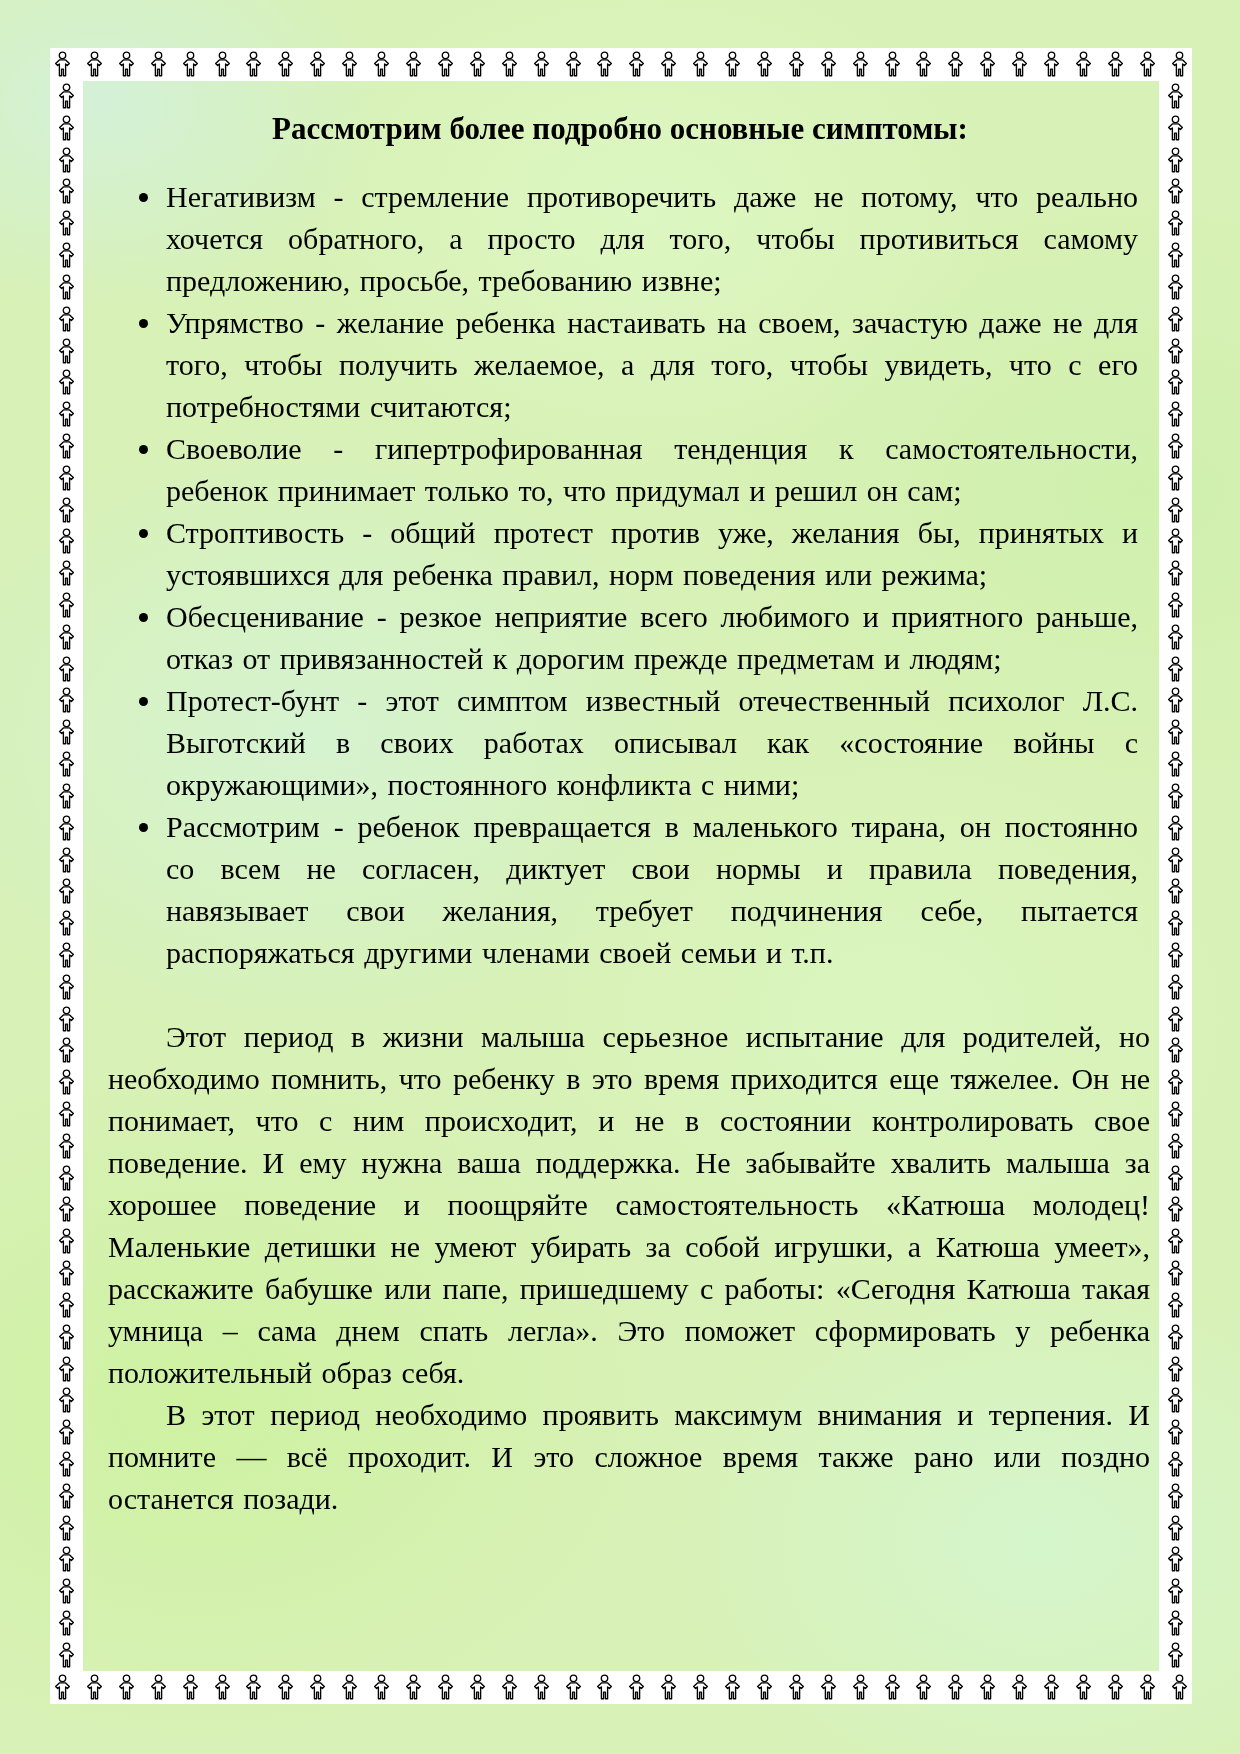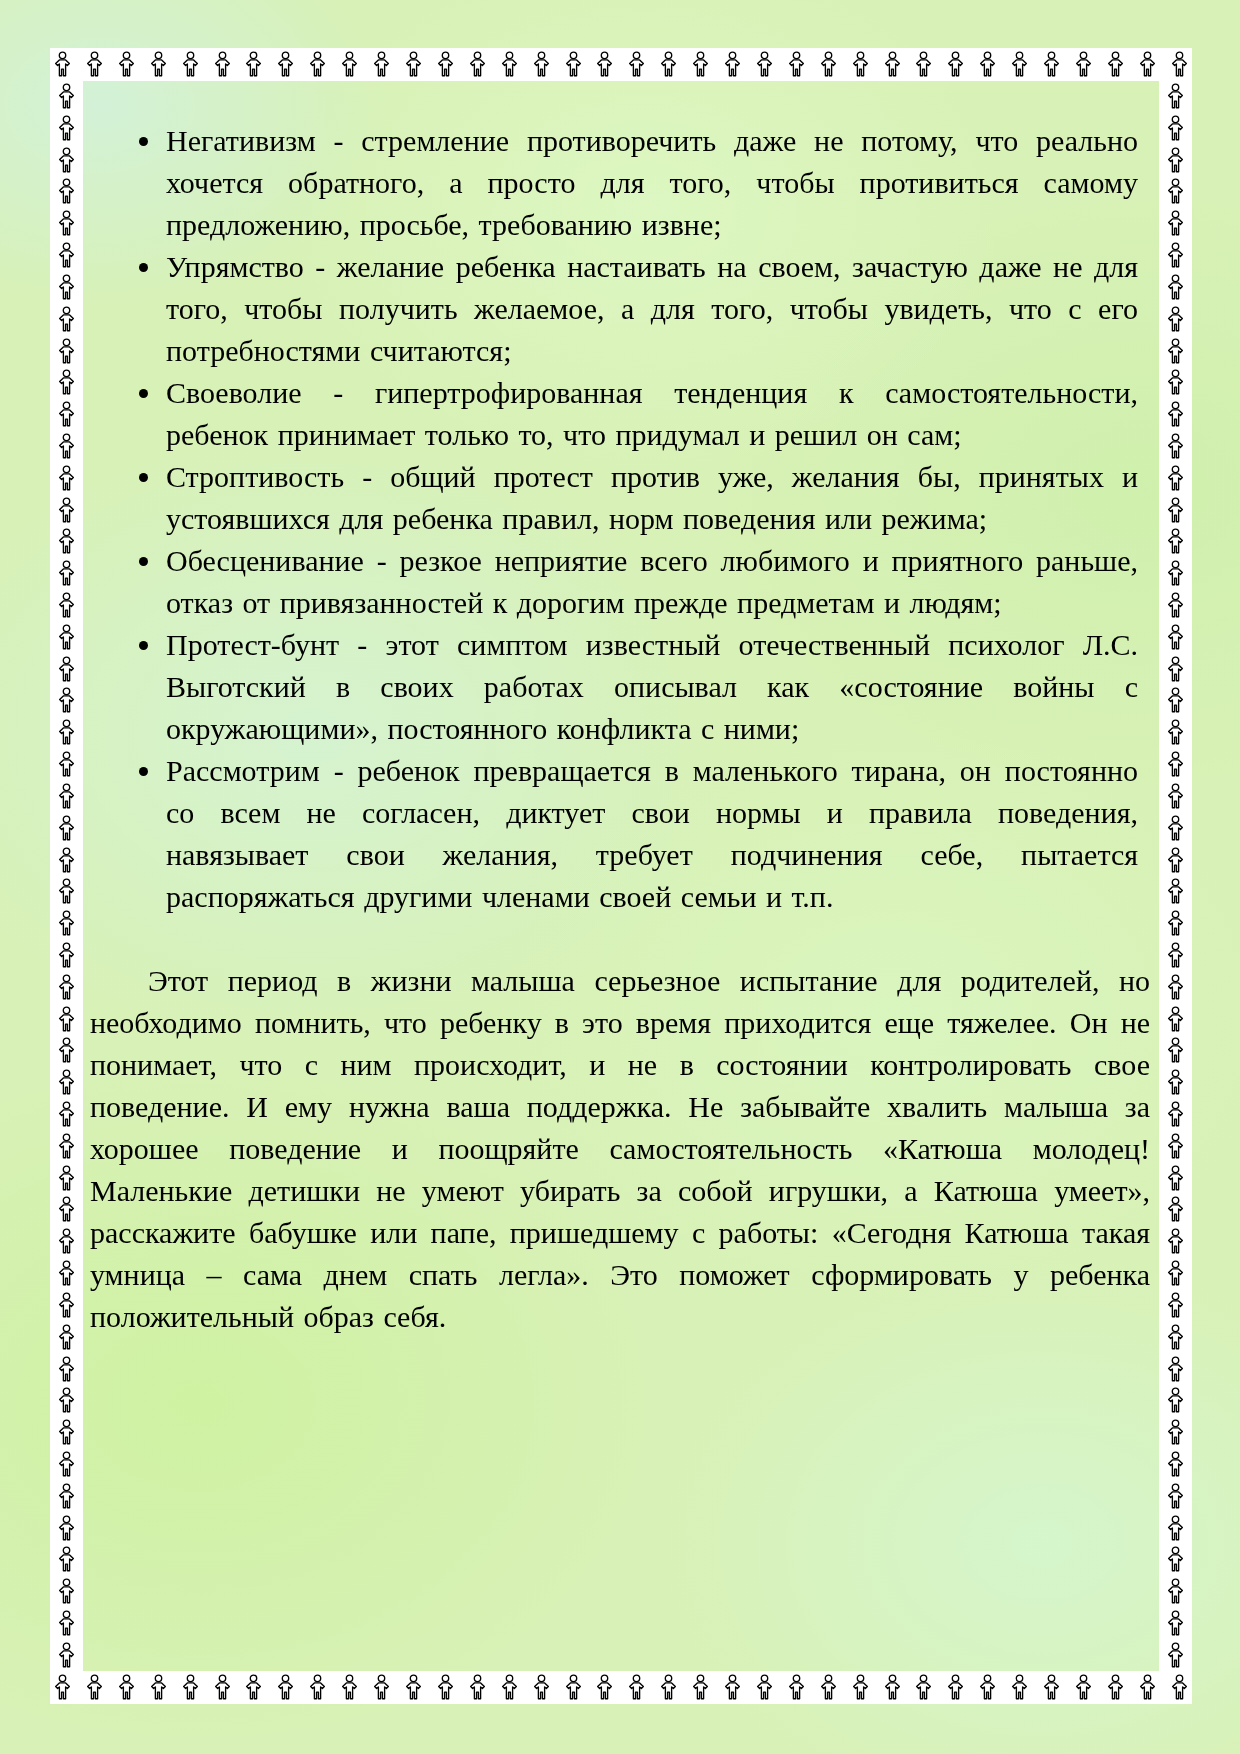--- a/index.html
+++ b/index.html
@@ -29,21 +29,21 @@
     position:absolute;left:82px;top:80px;width:1078px;height:1591px;
     box-sizing:border-box;padding:16px 10px 0 8px;
   }
   h1.title{
     font-size:31px;line-height:46px;font-weight:bold;text-align:center;
     margin:10px 0 0 0;
   }
   .body-text{font-size:30px;line-height:42px;text-align:justify;word-spacing:2px;}
   ul.symptoms{list-style:disc outside;margin:24px 12px 0 0;padding:0 0 0 74px;}
   ul.symptoms li{text-align:justify;padding-left:2px;}
-  p.para{margin:42px 0 0 0;text-indent:58px;}
+  p.para{margin:42px 0 0 18px;text-indent:58px;}
   p.para + p.para{margin-top:0;}
 </style>
 </head>
 <body>
 
 <svg class="defs" xmlns="http://www.w3.org/2000/svg" aria-hidden="true">
   <symbol id="person-shape" viewBox="0 0 20 26">
     <circle cx="10" cy="4.2" r="3.1" fill="#ffffff" stroke="#000000" stroke-width="1.3"></circle>
     <path d="M7 8.6 L13 8.6 L16.6 12.1 L14.7 14 L13 12.4 L13 23.8 L10.9 23.8 L10.9 17.4 L9.1 17.4 L9.1 23.8 L7 23.8 L7 12.4 L5.3 14 L3.4 12.1 Z" fill="#ffffff" stroke="#000000" stroke-width="1.3" stroke-linejoin="round"></path>
   </symbol>
@@ -568,25 +568,27 @@
     </svg>
     <svg class="fig" viewBox="0 0 20 26">
       <use href="#person-shape"></use>
     </svg>
     <svg class="fig" viewBox="0 0 20 26">
       <use href="#person-shape"></use>
     </svg>
   </div>
 
 <div class="content">
+  <h1 class="title">Рассмотрим более подробно основные симптомы:</h1>
 
   <ul class="symptoms body-text">
     <li>Негативизм - стремление противоречить даже не потому, что реально хочется обратного, а просто для того, чтобы противиться самому предложению, просьбе, требованию извне;</li>
     <li>Упрямство - желание ребенка настаивать на своем, зачастую даже не для того, чтобы получить желаемое, а для того, чтобы увидеть, что с его потребностями считаются;</li>
     <li>Своеволие - гипертрофированная тенденция к самостоятельности, ребенок принимает только то, что придумал и решил он сам;</li>
     <li>Строптивость - общий протест против уже, желания бы, принятых и устоявшихся для ребенка правил, норм поведения или режима;</li>
     <li>Обесценивание - резкое неприятие всего любимого и приятного раньше, отказ от привязанностей к дорогим прежде предметам и людям;</li>
     <li>Протест-бунт - этот симптом известный отечественный психолог Л.С. Выготский в своих работах описывал как «состояние войны с окружающими», постоянного конфликта с ними;</li>
     <li>Рассмотрим - ребенок превращается в маленького тирана, он постоянно со всем не согласен, диктует свои нормы и правила поведения, навязывает свои желания, требует подчинения себе, пытается распоряжаться другими членами своей семьи и т.п.</li>
   </ul>
 
   <p class="para body-text">Этот период в жизни малыша серьезное испытание для родителей, но необходимо помнить, что ребенку в это время приходится еще тяжелее. Он не понимает, что с ним происходит, и не в состоянии контролировать свое поведение. И ему нужна ваша поддержка. Не забывайте хвалить малыша за хорошее поведение и поощряйте самостоятельность «Катюша молодец! Маленькие детишки не умеют убирать за собой игрушки, а Катюша умеет», расскажите бабушке или папе, пришедшему с работы: «Сегодня Катюша такая умница – сама днем спать легла». Это поможет сформировать у ребенка положительный образ себя.</p>
+  <p class="para body-text">В этот период необходимо проявить максимум внимания и терпения. И помните — всё проходит. И это сложное время также рано или поздно останется позади.</p>
 </div>
 
 </body></html>

